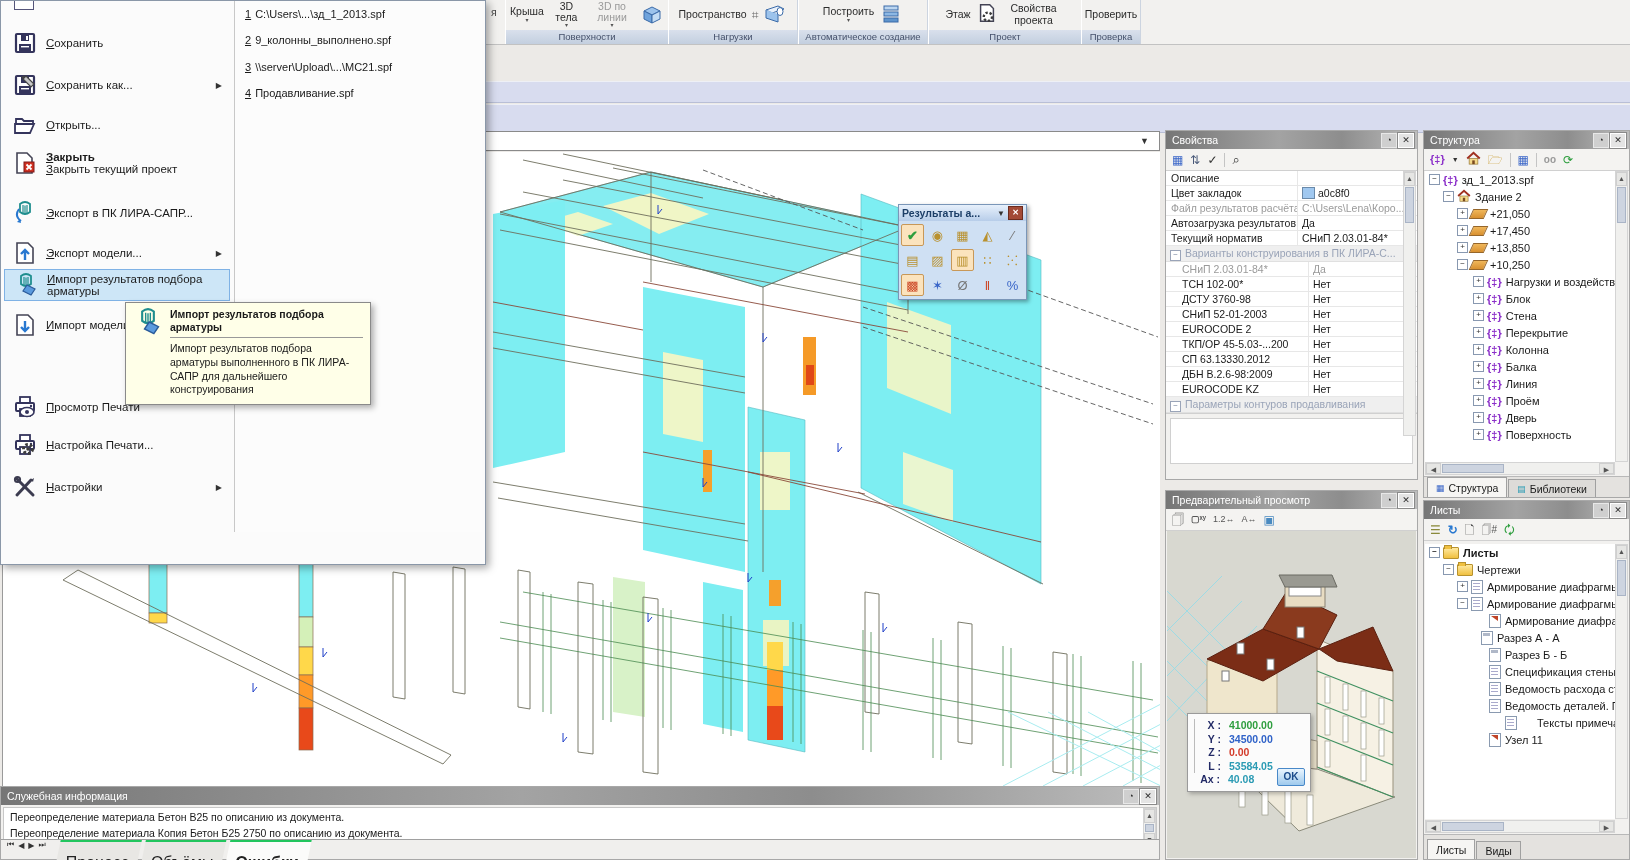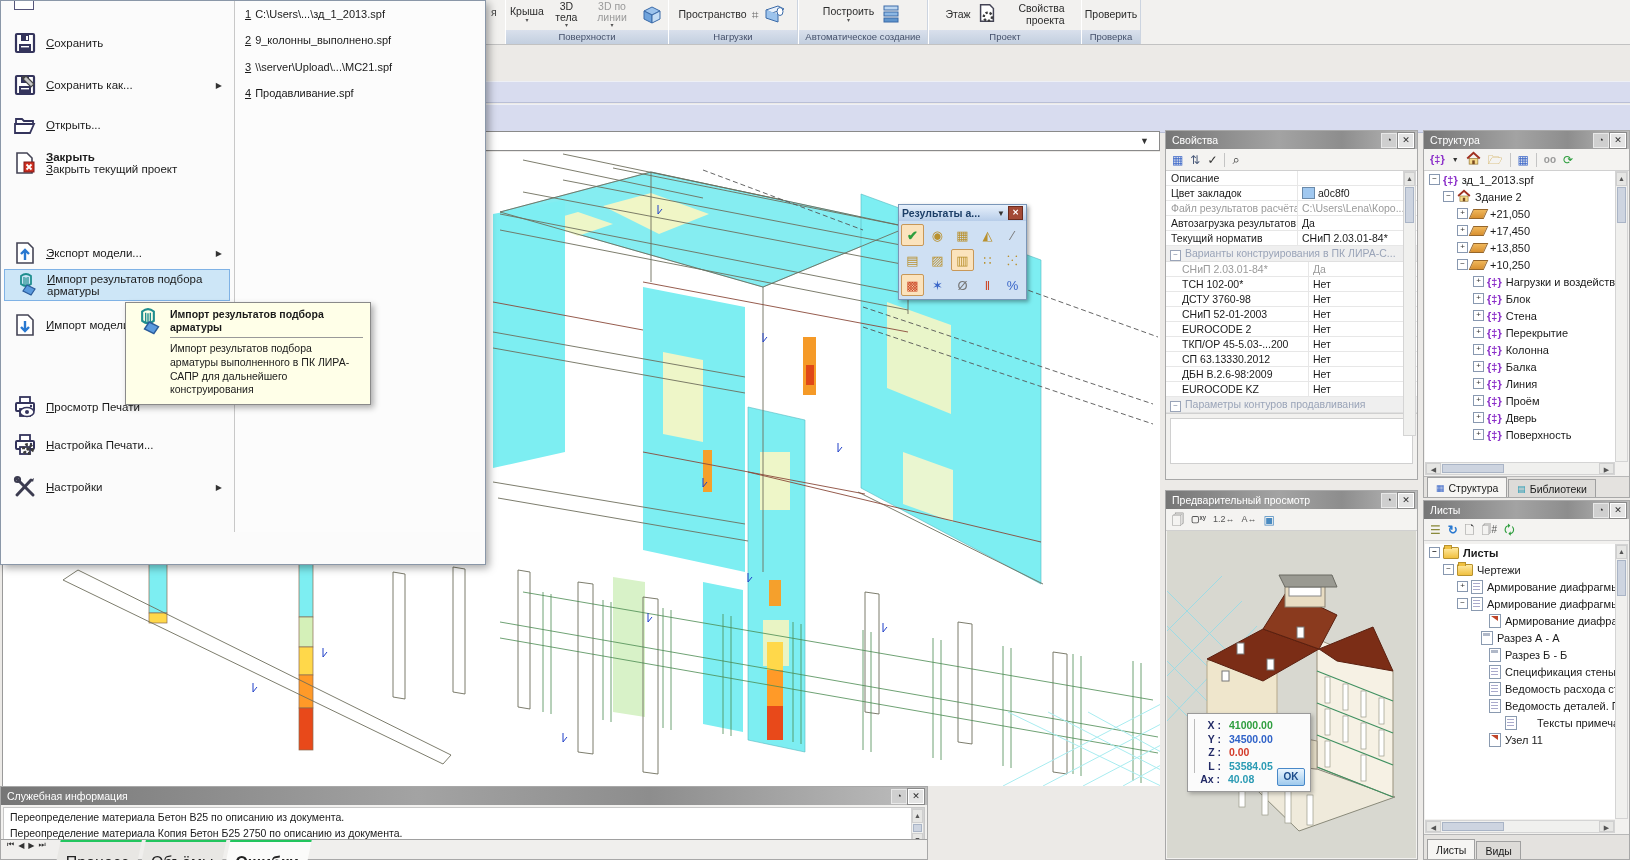--- a/index.html
+++ b/index.html
@@ -262,21 +262,21 @@
       </div>
       <div class="rglabel">Автоматическое создание</div>
     </div>
 
     <div class="rgroup" style="left:928px;width:152px;">
       <div class="rgbody">
         <span class="rbtn"><span>Этаж</span></span>
         <span class="ric"><svg width="22" height="22">
               <use href="#sym-gearpage"></use>
             </svg></span>
-        <span class="rbtn" style="max-width:62px;text-align:right;"><span>Свойства проекта</span></span>
+        <span class="rbtn" style="max-width:62px;"><span>Свойства проекта</span></span>
       </div>
       <div class="rglabel">Проект</div>
     </div>
 
     <div class="rgroup" style="left:1081px;width:58px;">
       <div class="rgbody">
         <span class="rbtn" style="max-width:56px;"><span>Проверить</span></span>
       </div>
       <div class="rglabel">Проверка</div>
     </div>
@@ -427,21 +427,21 @@
           <span class="pbtn sel red">▩</span>
           <span class="pbtn blu">✶</span>
           <span class="pbtn gry">Ø</span>
           <span class="pbtn red">‖</span>
           <span class="pbtn blu">%</span>
         </div>
       </div>
     </div>
   </div>
 
-  <div class="abs panel" style="left:0;top:786px;width:928px;height:74px;">
+  <div class="abs panel" style="left:0;top:786px;width:1160px;height:74px;">
     <div class="phead">
       <span>Служебная информация</span>
       <span class="pin">◔</span>
       <span class="cls">✕</span>
     </div>
     <div style="position:absolute;left:2px;top:20px;right:2px;height:33px;background:#fff;border:1px solid #c8c8c8;overflow:hidden;">
       <div class="imsg">Переопределение материала Бетон В25 по описанию из документа.</div>
       <div class="imsg" style="padding-top:0;">Переопределение материала Копия Бетон Б25 2750 по описанию из документа.</div>
       <div class="vsb" style="right:0;top:0;height:31px;">
         <div class="a">▲</div>
@@ -886,20 +886,29 @@
         <span class="mic">
             <svg width="24" height="24">
               <use href="#sym-pagex"></use>
             </svg>
           </span>
         <span>
           <span class="mil bold">Закрыть</span>
           <span class="mil">Закрыть текущий проект</span>
         </span>
       </div>
+      <div class="mi" style="top:196px;">
+        <span class="mic">
+            <svg width="24" height="24">
+              <use href="#sym-lira"></use>
+              <use href="#sym-arrow-cycle"></use>
+            </svg>
+          </span>
+        <span class="mil">Экспорт в ПК ЛИРА-САПР...</span>
+      </div>
       <div class="mi" style="top:236px;">
         <span class="mic">
             <svg width="24" height="24">
               <use href="#sym-pageup"></use>
             </svg>
           </span>
         <span class="mil">Экспорт модели...</span>
         <span class="arr">▶</span>
       </div>
       <div class="mi hi" style="top:268px;">

